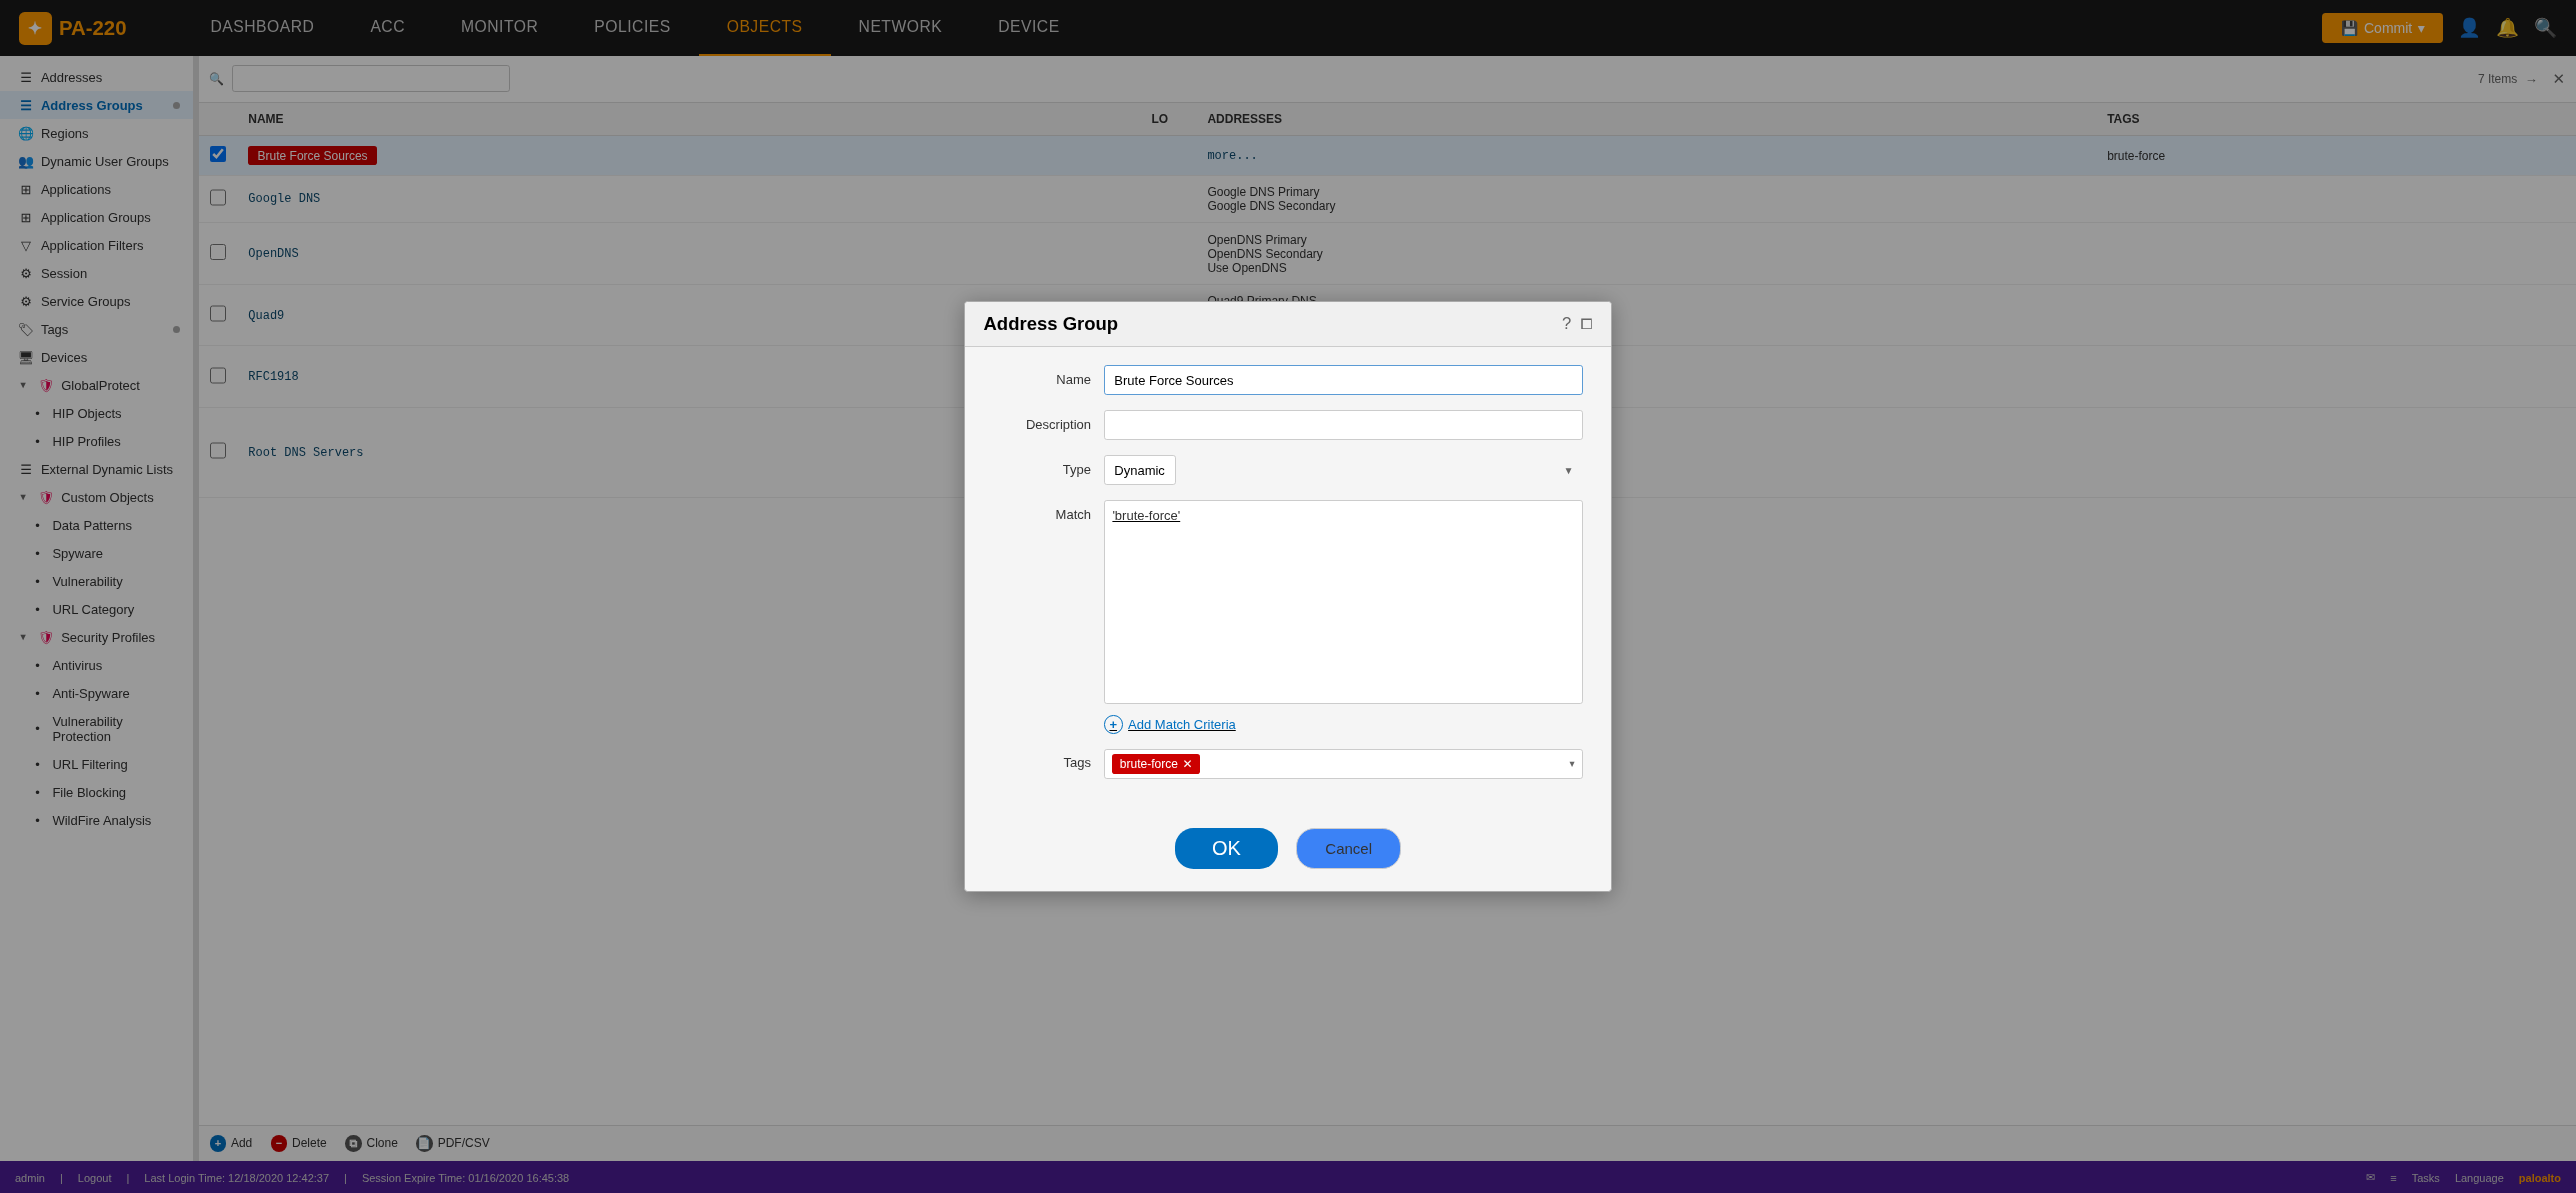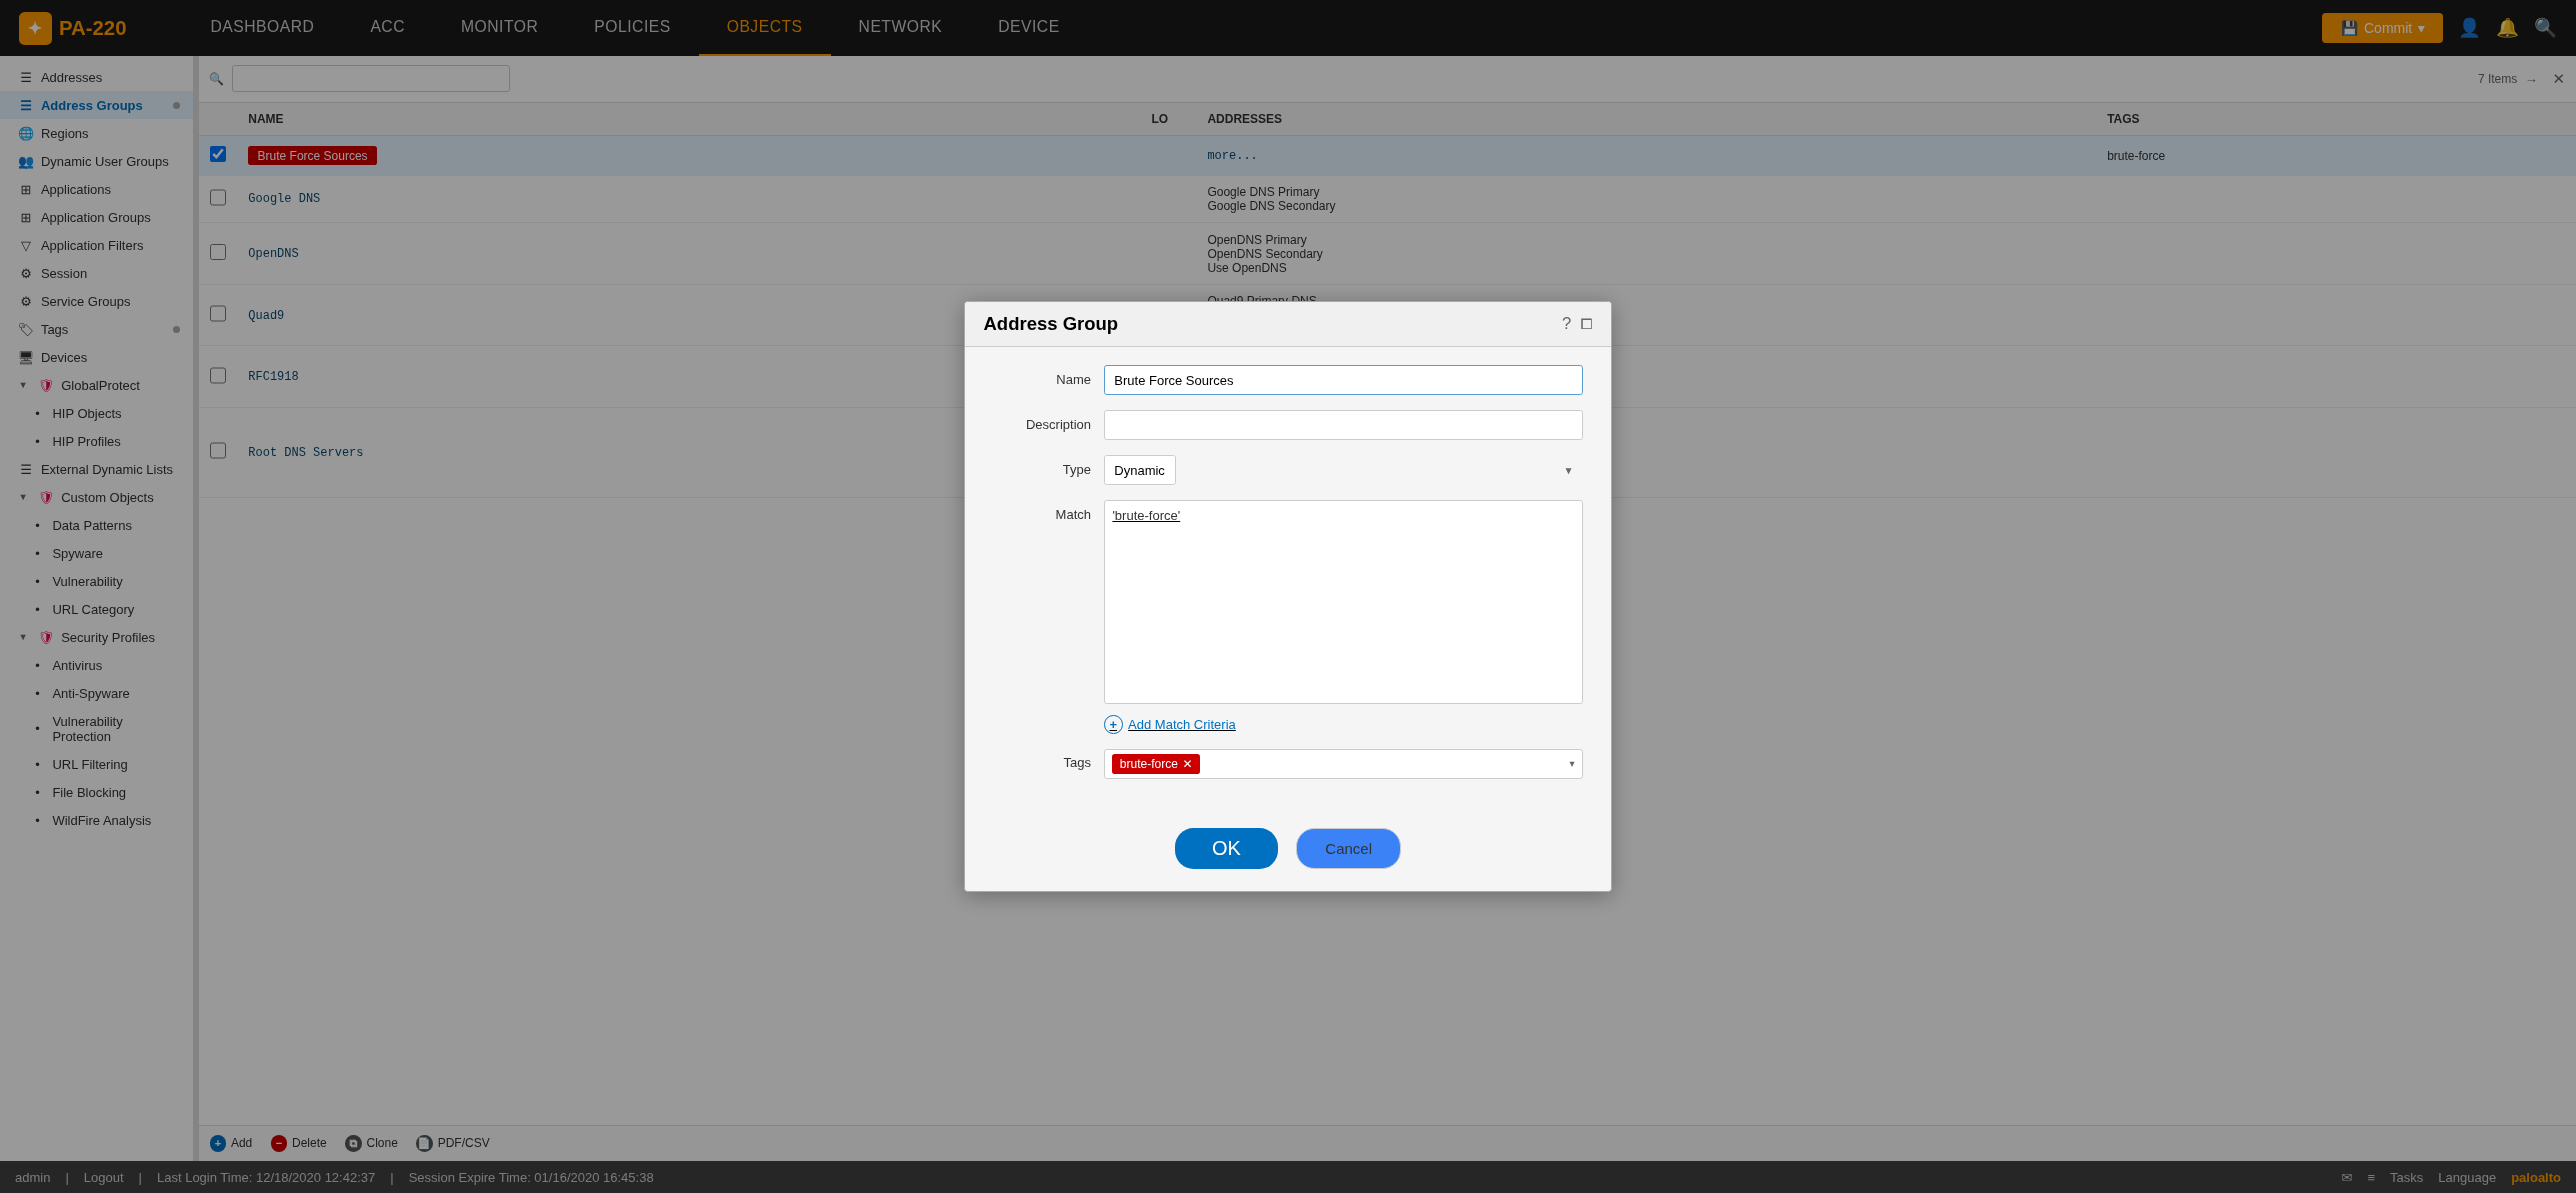--- a/index.html
+++ b/index.html
@@ -136,23 +136,23 @@
       display: flex; align-items: center; justify-content: center;
       font-size: 11px; font-weight: bold;
     }
     .add-icon { background: #0070c0; color: #fff; }
     .del-icon { background: #c00; color: #fff; }
     .clone-icon { background: #555; color: #fff; }
     .pdf-icon { background: #555; color: #fff; }
 
     
     .status-bar {
-      height: 33px; background: #404040; color: #ccc;
+      height: 33px; background: #4c1d95; color: #ccc;
       display: flex; align-items: center; padding: 0 15px;
-      font-size: 13px; gap: 15px;
+      font-size: 11px; gap: 15px;
     }
     .status-bar a { color: #ccc; text-decoration: none; }
     .status-right { margin-left: auto; display: flex; gap: 15px; align-items: center; }
 
     
     .modal-overlay {
       position: fixed; top: 0; left: 0; right: 0; bottom: 0;
       background: rgba(0,0,0,0.4);
       display: flex; align-items: center; justify-content: center;
       z-index: 100;

